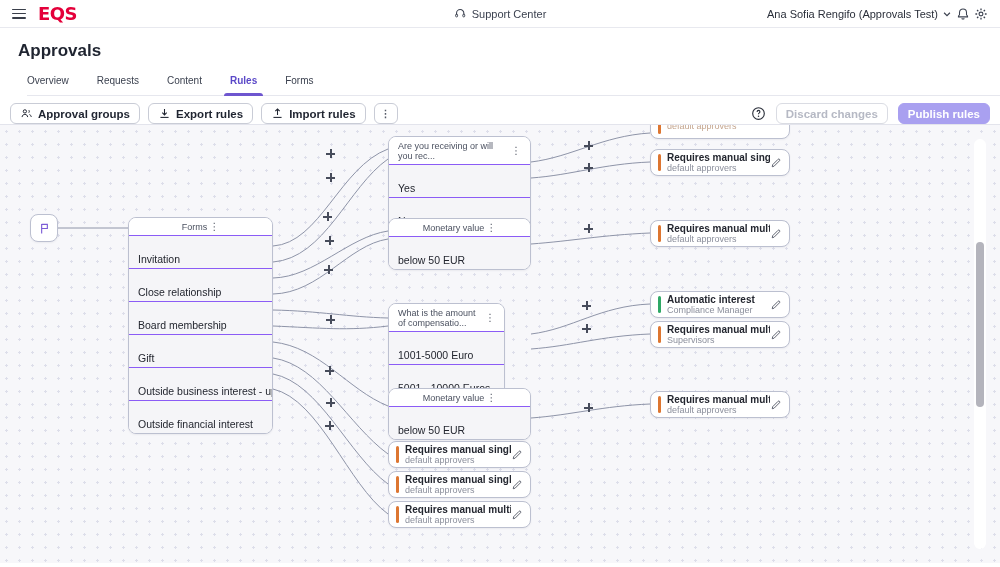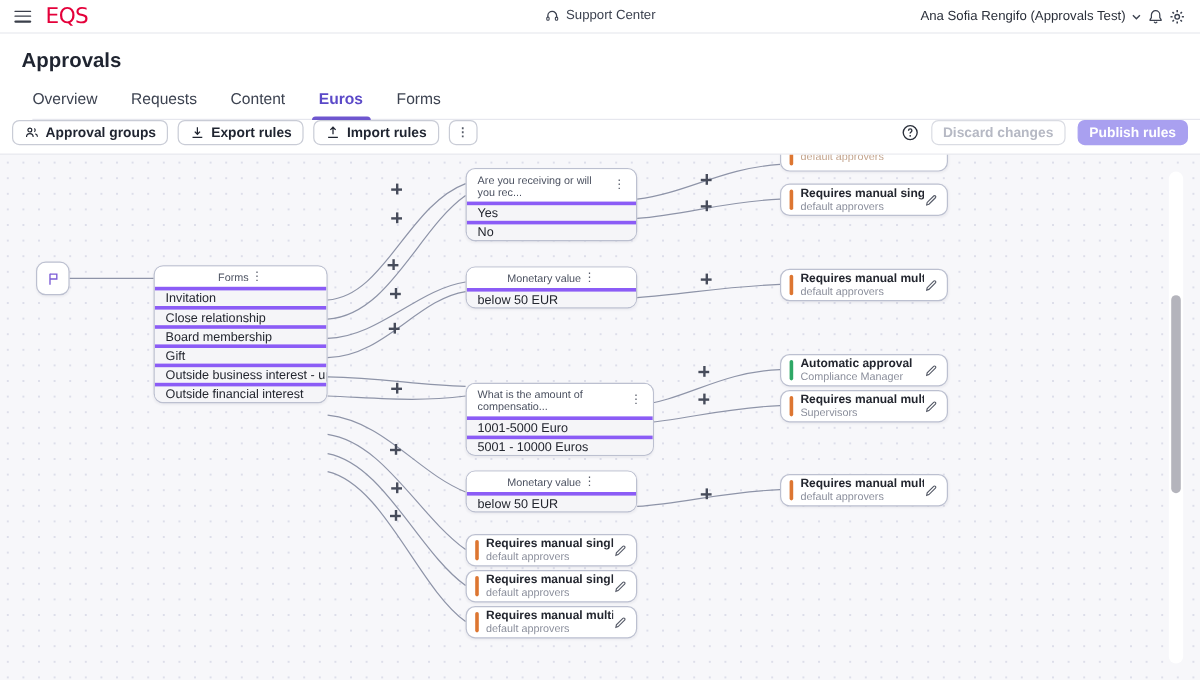--- a/index.html
+++ b/index.html
@@ -5,39 +5,39 @@
   * { margin:0; padding:0; box-sizing:border-box; }
   html,body { width:1000px; height:567px; overflow:hidden; background:#fff;
     font-family:"Liberation Sans", sans-serif; color:#1f2430; }
 
   
   .topbar { height:28px; display:flex; align-items:center; position:relative;
     background:#fff; border-bottom:1px solid #e8e9ef; padding:0 12px; }
   .burger { width:14px; height:10px; display:flex; flex-direction:column;
     justify-content:space-between; cursor:pointer; margin-right:12px; }
   .burger span { height:1.6px; background:#3a3f4a; border-radius:1px; }
-  .brand { font-weight:400; font-size:18px; letter-spacing:-0.5px; color:#e4003a;
+  .brand { font-weight:700; font-size:18px; letter-spacing:-0.5px; color:#e4003a;
     font-family:"DejaVu Sans", sans-serif; cursor:pointer; }
   .support { position:absolute; left:50%; transform:translateX(-50%);
-    display:flex; gap:5px; font-size:11px; color:#3c4250; cursor:pointer; }
+    display:flex; align-items:center; gap:5px; font-size:11px; color:#3c4250; cursor:pointer; }
   .top-right { margin-left:auto; display:flex; align-items:center; gap:4px;justify-content:center; }
   .usermenu { display:flex; align-items:center; gap:4px; font-size:11px; color:#2a2f3a; cursor:pointer; }
   .iconbtn { display:flex; align-items:center; cursor:pointer; }
 
   
   .page-title { font-size:17px; font-weight:700; margin:13px 0 0 18px; }
   .tabs { display:flex; gap:28px; margin:14px 0 0 27px; border-bottom:1px solid #e6e7ee;
     padding-bottom:0; }
-  .tab { font-size:13px; color:#3c4250; padding-bottom:9px; cursor:pointer; position:relative; }
+  .tab { font-size:10px; color:#3c4250; padding-bottom:9px; cursor:pointer; position:relative; }
   .tab.active { color:#5b49c8; font-weight:600; }
   .tab.active::after { content:""; position:absolute; left:-6px; right:-6px; bottom:-1px;
     height:3px; background:#6e56cf; border-radius:3px 3px 0 0; }
 
   
-  .toolbar { height:29px; display:flex; align-items:flex-start; padding:0 10px;
+  .toolbar { height:29px; display:flex; align-items:flex-end; padding:0 10px;
     border-bottom:1px solid #e3e4ec; background:#fff; }
   .btn { display:flex; align-items:center; gap:5px; border:1px solid #c9ccd6; background:#fff;
     border-radius:6px; padding:0 9px; height:21px; font-size:11.5px; font-weight:600;
     color:#1f2430; cursor:pointer; margin-right:8px; font-family:inherit; }
   .btn.square { padding:0 4px; }
   .toolbar-right { margin-left:auto; display:flex; align-items:center; gap:10px; }
   .btn.disabled { color:#b6b9c4; border-color:#dadce3; font-weight:600; cursor:default; }
   .btn.primary { background:#a9a0f0; border-color:#a9a0f0; color:#fff; }
 
   
@@ -45,22 +45,22 @@
     background-color:#f7f7fa;
     background-image:radial-gradient(#dddeea 1px, transparent 1.2px);
     background-size:13px 13px; }
   .edges { position:absolute; left:0; top:0; }
 
   .node { position:absolute; background:#fff; border:1px solid #bcc0d0; border-radius:8px;
     box-shadow:0 1px 2px rgba(30,30,60,.06); overflow:hidden; }
   .node-head { display:flex; align-items:center; justify-content:center;
     padding:4px 7px 3px 9px; font-size:9px; color:#4b5160; background:#fff; }
   .kebab { color:#565b68; font-size:10px; line-height:1; cursor:pointer; padding:0 2px; }
-  .node-item { font-size:10.5px; color:#23262f; background:#f5f5f8; border-top:3px solid #8b5cf6;
-    padding:0 9px; height:16px; line-height:15px; cursor:pointer; white-space:nowrap; overflow:hidden; }
+  .node-item { font-size:10.5px; color:#23262f; background:#f5f5f8; border-top:1px solid #8b5cf6;
+    padding:16px 9px; height:16px; line-height:15px; cursor:pointer; white-space:nowrap; overflow:hidden; }
 
   .action-node { position:absolute; width:140px; height:27px; background:#fff;
     border:1px solid #bcc0d0; border-radius:8px; box-shadow:0 1px 2px rgba(30,30,60,.06);
     display:flex; align-items:center; padding:0 7px; cursor:pointer; }
   .accent { width:3px; height:17px; border-radius:2px; margin-right:6px; flex:none; }
   .accent.orange { background:#dd7631; }
   .accent.green { background:#2fa866; }
   .an-text { flex:1; min-width:0; }
   .an-title { font-size:10px; font-weight:700; color:#23262f; white-space:nowrap; overflow:hidden; }
   .an-sub { font-size:9px; color:#8b8f9c; white-space:nowrap; overflow:hidden; margin-top:0; }
@@ -131,21 +131,21 @@
     </span>
   </div>
 </header>
 
 <h1 class="page-title">Approvals</h1>
 
 <nav class="tabs">
   <div class="tab">Overview</div>
   <div class="tab">Requests</div>
   <div class="tab">Content</div>
-  <div class="tab active">Euros</div>
+  <div class="tab active">Rules</div>
   <div class="tab">Forms</div>
 </nav>
 
 <div class="toolbar">
   <button class="btn">
     <span>
       <svg width="13" height="13" viewBox="0 0 16 16">
           <circle cx="6" cy="5.4" r="2" fill="none" stroke="#1f2430" stroke-width="1.2"></circle>
           <path d="M2.6 12.4c0-2 1.5-3.3 3.4-3.3s3.4 1.3 3.4 3.3" fill="none" stroke="#1f2430" stroke-width="1.2"></path>
           <path d="M10.6 3.8a2 2 0 0 1 0 3.3M11.6 9.3c1.3.4 2.2 1.5 2.2 3" fill="none" stroke="#1f2430" stroke-width="1.2"></path>
@@ -264,21 +264,21 @@
   </div>
 
   <div class="node" style="left:388px;top:93px;width:143px">
     <div class="node-head">
       <span>Monetary value</span>
       <span class="kebab">⋮</span>
     </div>
     <div class="node-item">below 50 EUR</div>
   </div>
 
-  <div class="node" style="left:388px;top:190px;width:157px">
+  <div class="node" style="left:388px;top:178px;width:117px">
     <div class="node-head">
       <span>What is the amount of compensatio...</span>
       <span class="kebab">⋮</span>
     </div>
     <div class="node-item">1001-5000 Euro</div>
     <div class="node-item">5001 - 10000 Euros</div>
   </div>
 
   <div class="node" style="left:388px;top:263px;width:143px">
     <div class="node-head">
@@ -353,21 +353,21 @@
     </span>
     <span class="pencil">
         <svg width="12" height="12" viewBox="0 0 14 14">
           <path d="M2.6 11.4l.5-2.4 6.3-6.3a1.2 1.2 0 0 1 1.7 1.7L4.8 10.7l-2.2.7z" fill="none" stroke="#565b68" stroke-width="1.1"></path>
         </svg>
       </span>
   </div>
   <div class="action-node" style="left:650px;top:166px">
     <span class="accent green"></span>
     <span class="an-text">
-      <div class="an-title">Automatic approval</div>
+      <div class="an-title">Automatic interest</div>
       <div class="an-sub">Compliance Manager</div>
     </span>
     <span class="pencil">
         <svg width="12" height="12" viewBox="0 0 14 14">
           <path d="M2.6 11.4l.5-2.4 6.3-6.3a1.2 1.2 0 0 1 1.7 1.7L4.8 10.7l-2.2.7z" fill="none" stroke="#565b68" stroke-width="1.1"></path>
         </svg>
       </span>
   </div>
   <div class="action-node" style="left:650px;top:196px">
     <span class="accent orange"></span>

